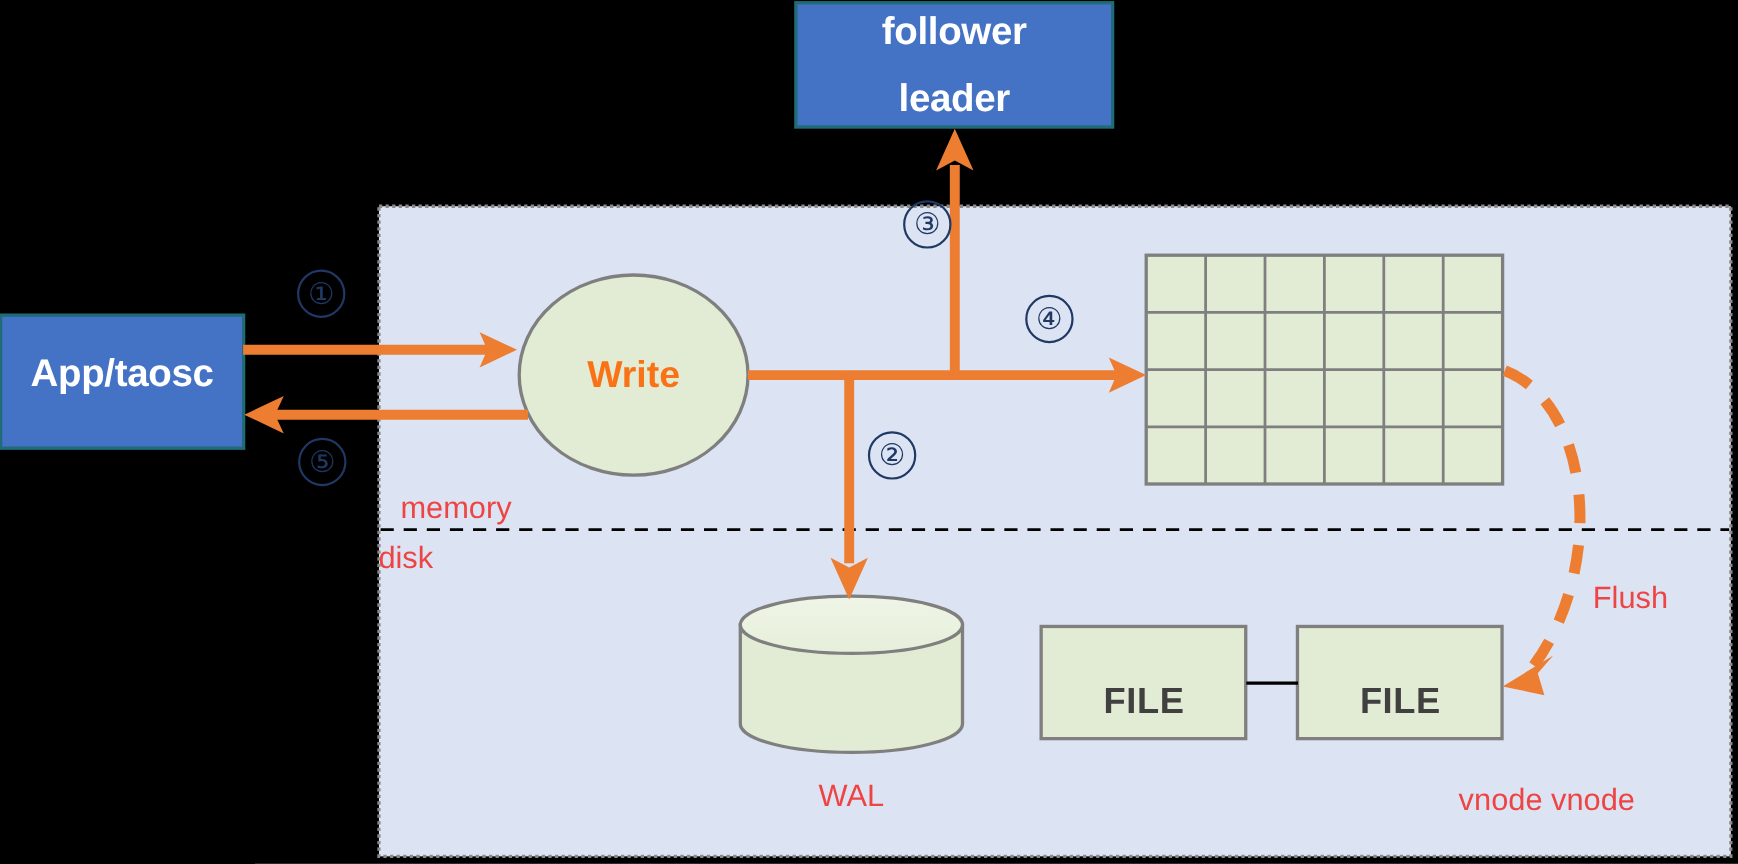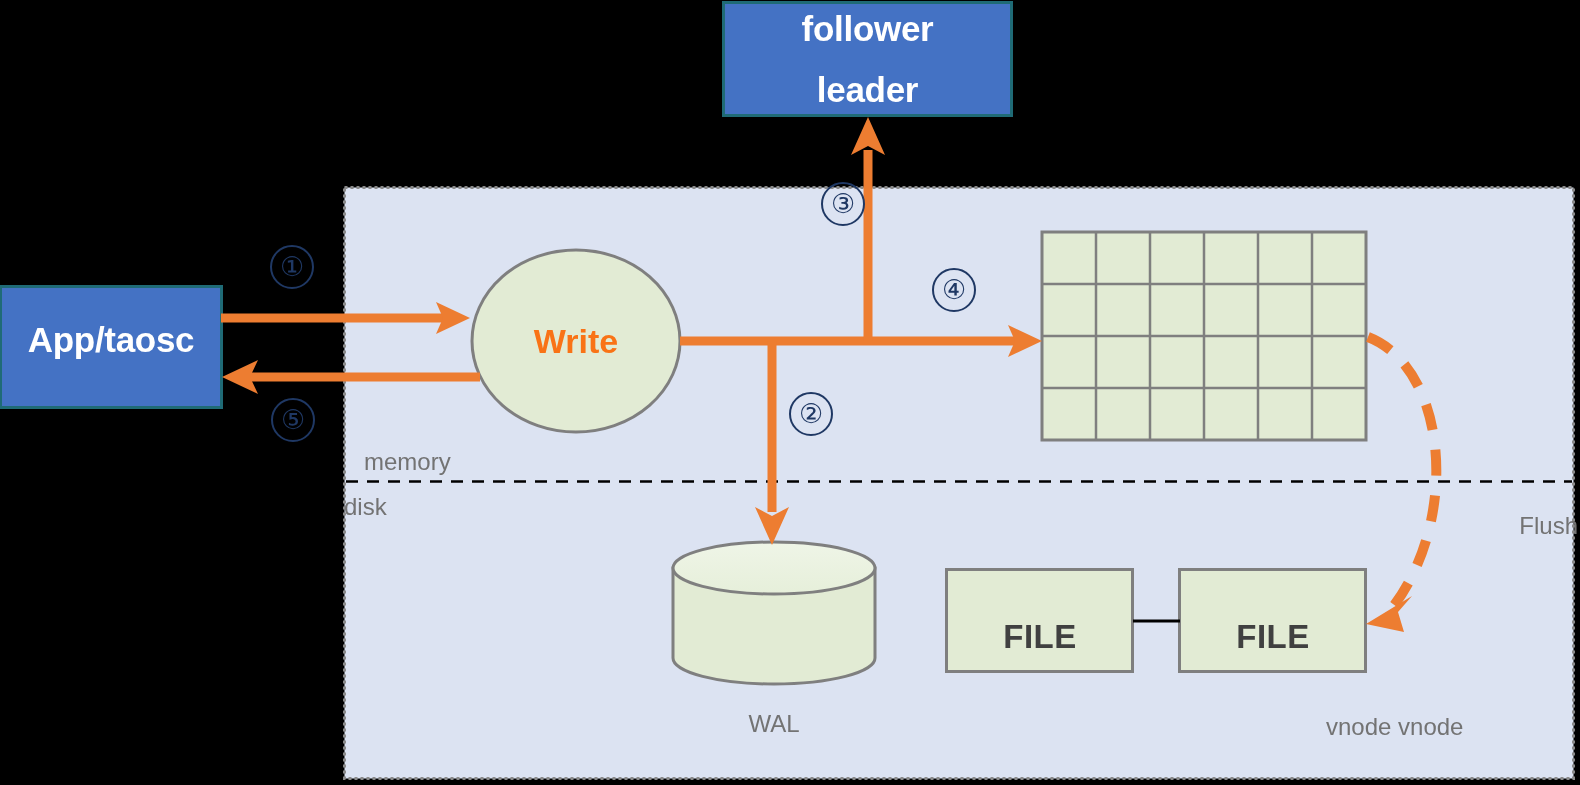--- a/index.html
+++ b/index.html
@@ -44,22 +44,22 @@
     font-weight: bold;
   }
   .file-text {
     color: #404040;
     font-size: 33px;
     font-weight: bold;
     letter-spacing: 0.5px;
     margin-top: 16px;
   }
   .plain-text {
-    color: #737373;
-    font-size: 24px;
+    color: #ef4444;
+    font-size: 28px;
     font-weight: normal;
   }
   .step-badge {
     position: absolute;
     width: 40px;
     height: 40px;
     border: 2.5px solid #1F3864;
     border-radius: 50%;
     color: #1F3864;
     font-size: 27px;
@@ -170,21 +170,21 @@
   </div>
 
   <div class="box-label plain-text" style="left:364px; top:443px; width:200px; height:38px; justify-content:flex-start;">
     <span>memory</span>
   </div>
 
   <div class="box-label plain-text" style="left:344px; top:488px; width:200px; height:38px; justify-content:flex-start;">
     <span>disk</span>
   </div>
 
-  <div class="box-label plain-text" style="left:1448px; top:507px; width:130px; height:38px; justify-content:flex-end;">
+  <div class="box-label plain-text" style="left:1448px; top:525px; width:130px; height:38px; justify-content:flex-start;">
     <span>Flush</span>
   </div>
 
   <div class="box-label plain-text" style="left:1326px; top:708px; width:240px; height:38px; justify-content:flex-start;">
     <span>vnode vnode</span>
   </div>
 
   <div class="step-badge" style="left:270px; top:245px;">
     <span>①</span>
   </div>

